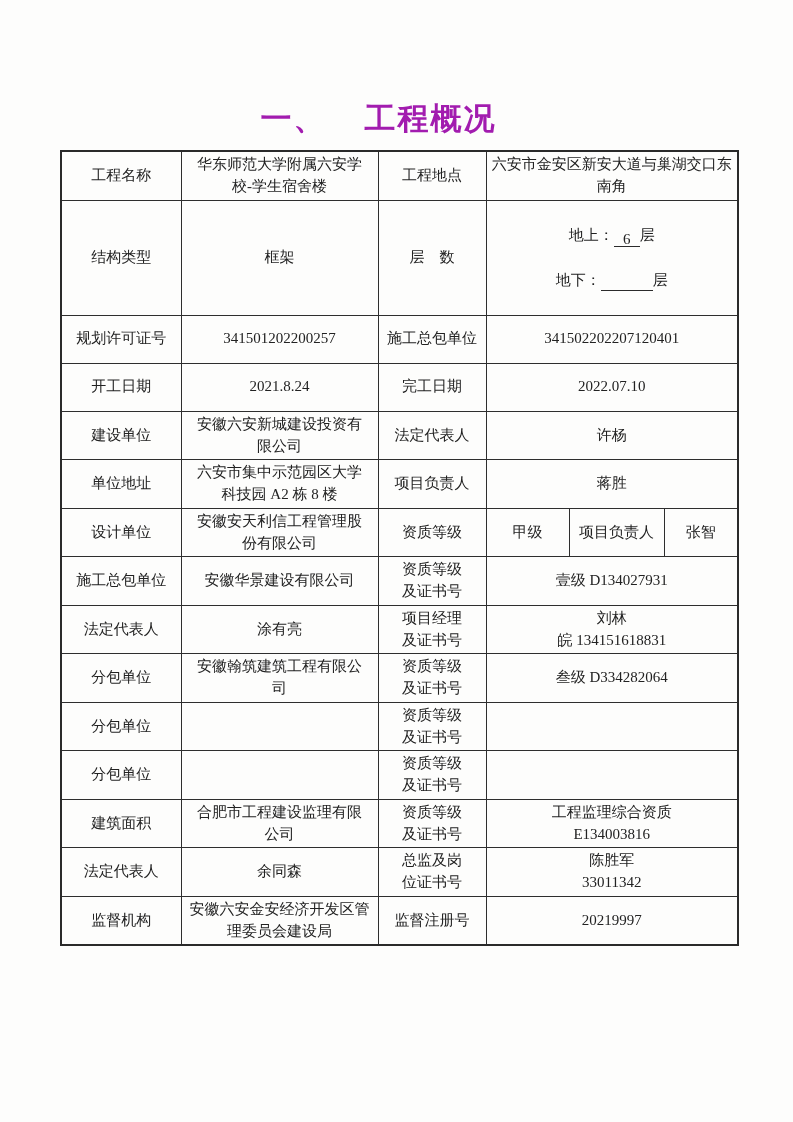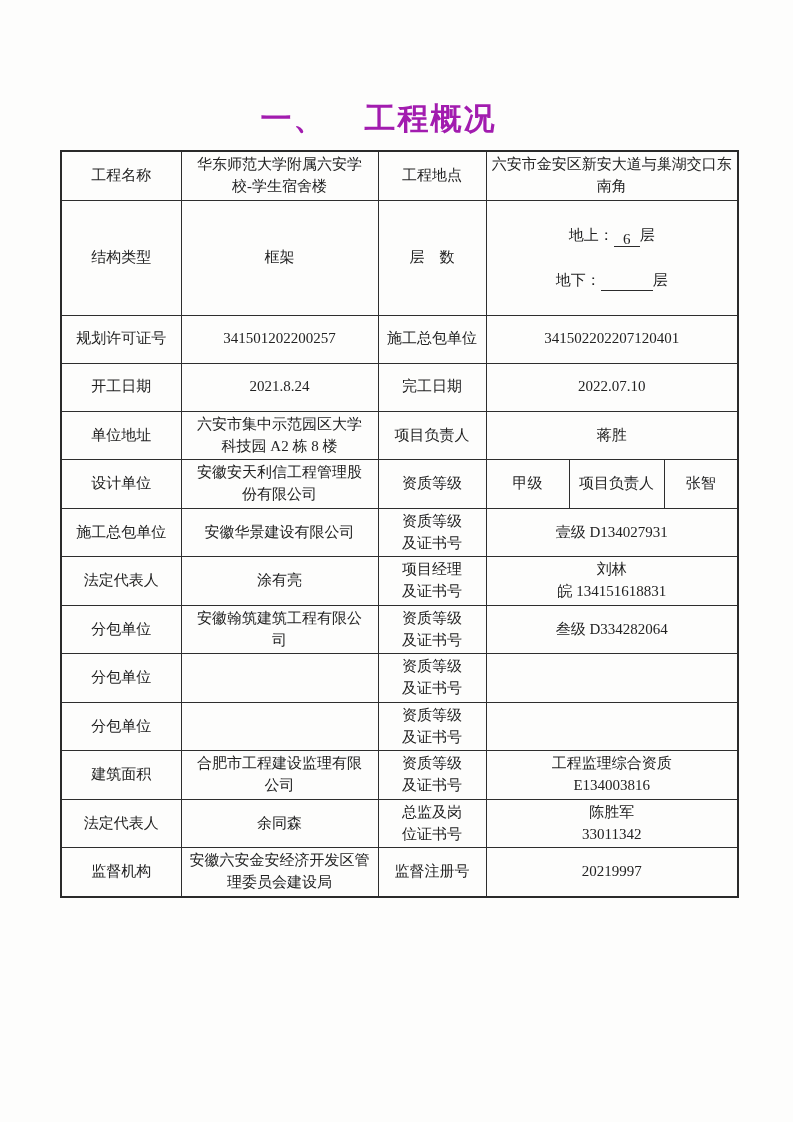--- a/index.html
+++ b/index.html
@@ -104,20 +104,27 @@
     <td colspan="3">341502202207120401</td>
   </tr>
 
   <tr>
     <td>开工日期</td>
     <td>2021.8.24</td>
     <td>完工日期</td>
     <td colspan="3">2022.07.10</td>
   </tr>
 
+  <tr>
+    <td>建设单位</td>
+    <td>安徽六安新城建设投资有
+限公司</td>
+    <td>法定代表人</td>
+    <td colspan="3">许杨</td>
+  </tr>
 
   <tr>
     <td>单位地址</td>
     <td>六安市集中示范园区大学
 科技园 A2 栋 8 楼</td>
     <td>项目负责人</td>
     <td colspan="3">蒋胜</td>
   </tr>
 
 

